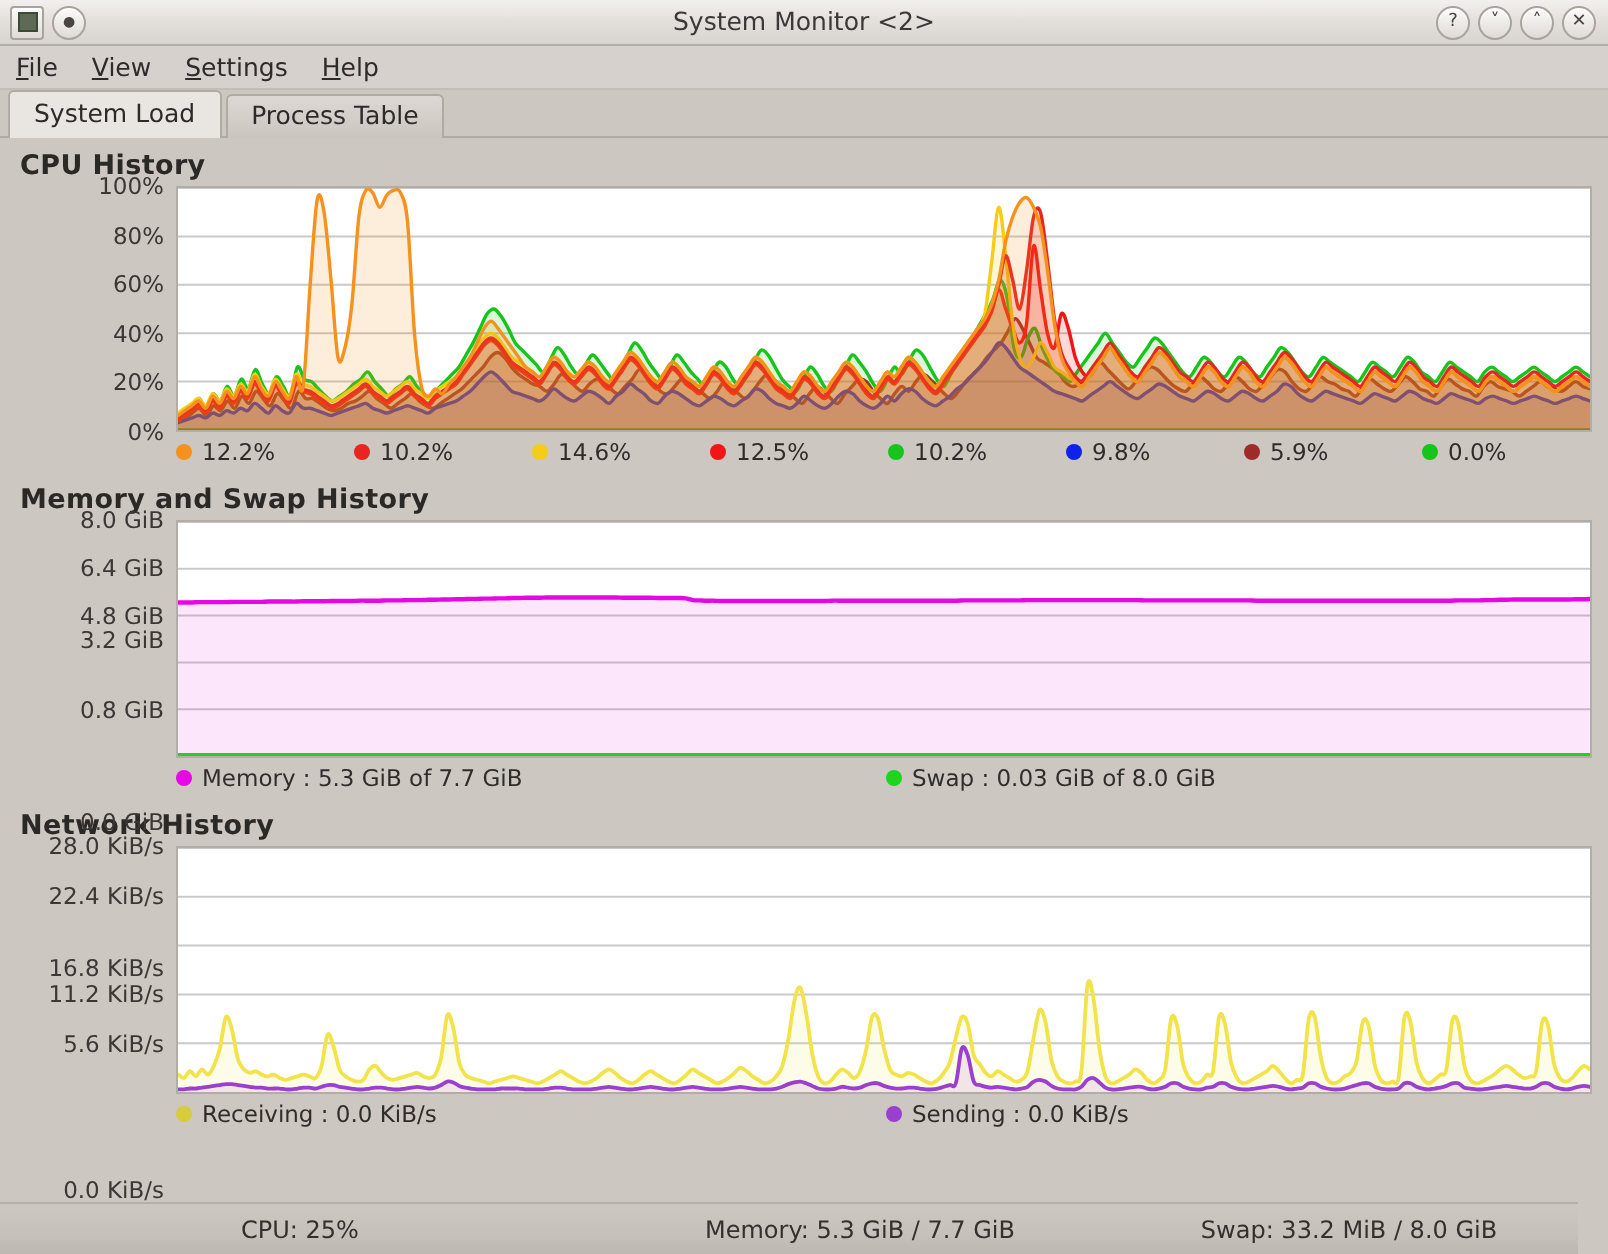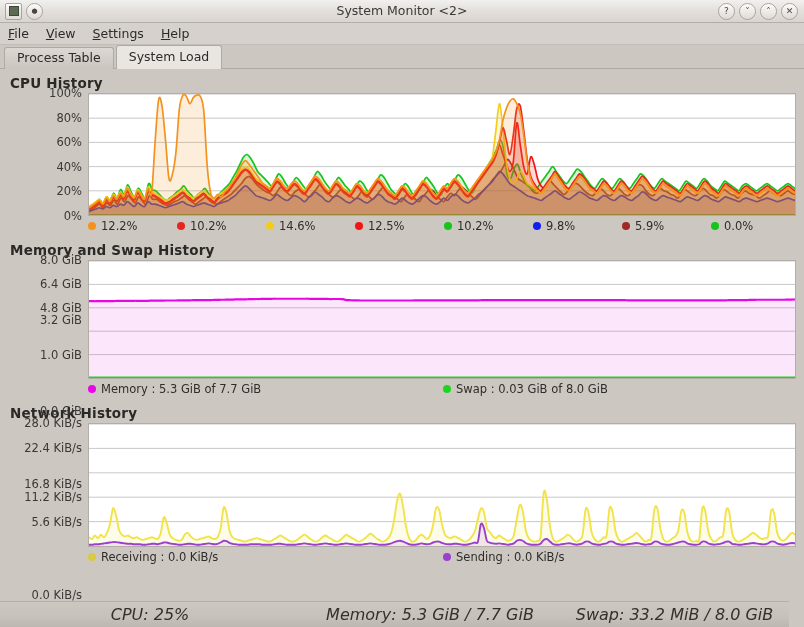--- a/index.html
+++ b/index.html
@@ -100,21 +100,21 @@
   .legend .entry{display:flex;align-items:center;gap:5px;}
   .legend .dot{
     width:8px;height:8px;border-radius:50%;display:inline-block;flex:none;
   }
   
   .statusbar{
     position:absolute;left:0;right:15px;bottom:0;height:25px;
     background:linear-gradient(to bottom,#cdc7c2 0%,#c7c1bb 60%,#bdb7b1 100%);
     border-top:1px solid #b5afa9;
     display:flex;align-items:center;
-    font-size:16px;color:#33302e;font-style:italic;
+    font-size:12px;color:#33302e;
   }
   .status-cell{text-align:center;}
 </style>
 </head>
 <body>
 
 <div class="titlebar">
   <div class="tb-left">
     <div class="tb-sq">
         <span class="glyph"></span>
@@ -139,22 +139,22 @@
   </div>
   <div class="menu-item">
     <span class="u">S</span><span>ettings</span>
   </div>
   <div class="menu-item">
     <span class="u">H</span><span>elp</span>
   </div>
 </div>
 
 <div class="tabstrip">
+  <div class="tab active">System Load</div>
   <div class="tab">Process Table</div>
-  <div class="tab active">System Load</div>
 </div>
 
 <div class="content">
 
   <div class="section-title">CPU History</div>
   <div class="graph-row">
     <div class="ylabels" id="cpu-ylabels" style="height:123px">
         <span style="top: 123px;">0%</span>
         <span style="top: 98.4px;">20%</span>
         <span style="top: 73.8px;">40%</span>
@@ -220,21 +220,21 @@
       <div class="entry" style="flex: 0 0 89px;">
         <span class="dot" style="background: rgb(22, 196, 27);"></span>
         <span>0.0%</span>
       </div>
     </div>
 
   <div class="section-title">Memory and Swap History</div>
   <div class="graph-row">
     <div class="ylabels" id="mem-ylabels" style="height:119px">
         <span style="top: 119px; margin-top: 32px;">0.0 GiB</span>
-        <span style="top: 95.2px;">1.0 GiB</span>
+        <span style="top: 95.2px;">0.8 GiB</span>
         <span style="top: 60px;">3.2 GiB</span>
         <span style="top: 47.6px;">4.8 GiB</span>
         <span style="top: 23.8px;">6.4 GiB</span>
         <span style="top: 0px;">8.0 GiB</span>
       </div>
     <div class="plot" id="mem-plot" style="height:119px">
         <svg viewBox="0 0 706 117" preserveAspectRatio="none">
           <line x1="0" x2="706" y1="93.6" y2="93.6" stroke="#c9c9c9" stroke-width="1"></line>
           <line x1="0" x2="706" y1="70.2" y2="70.2" stroke="#c9c9c9" stroke-width="1"></line>
           <line x1="0" x2="706" y1="46.8" y2="46.8" stroke="#c9c9c9" stroke-width="1"></line>

